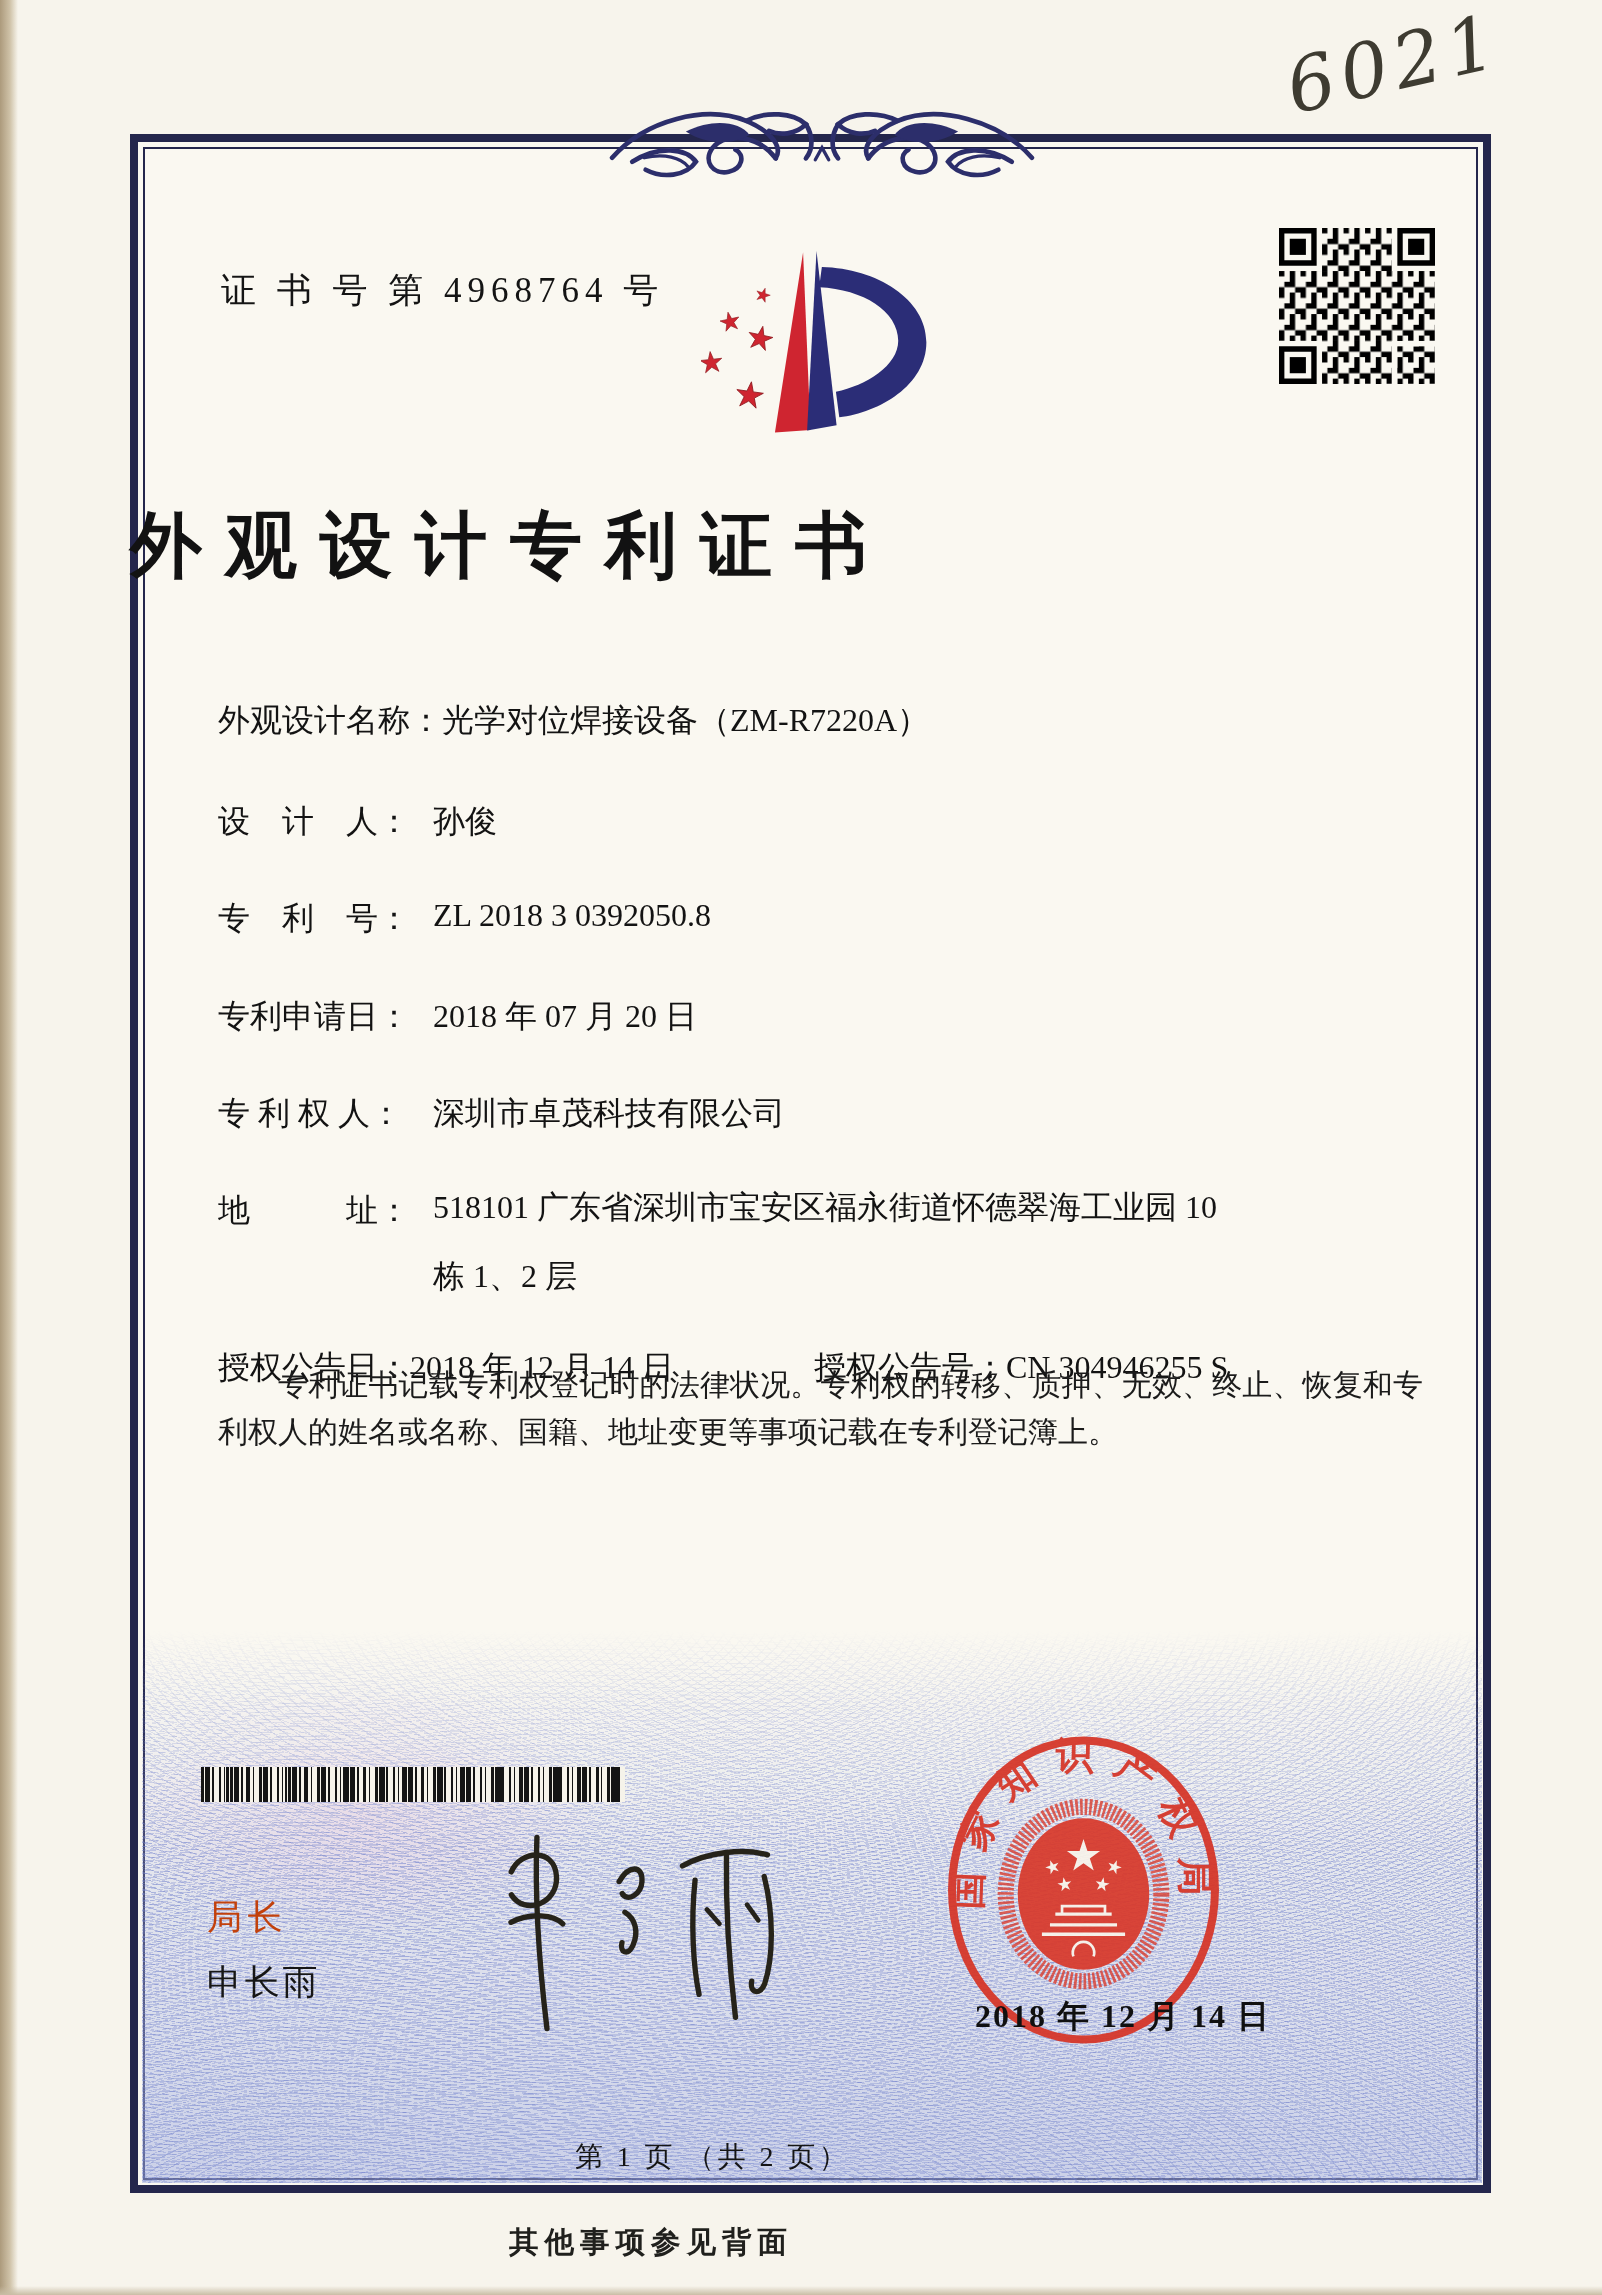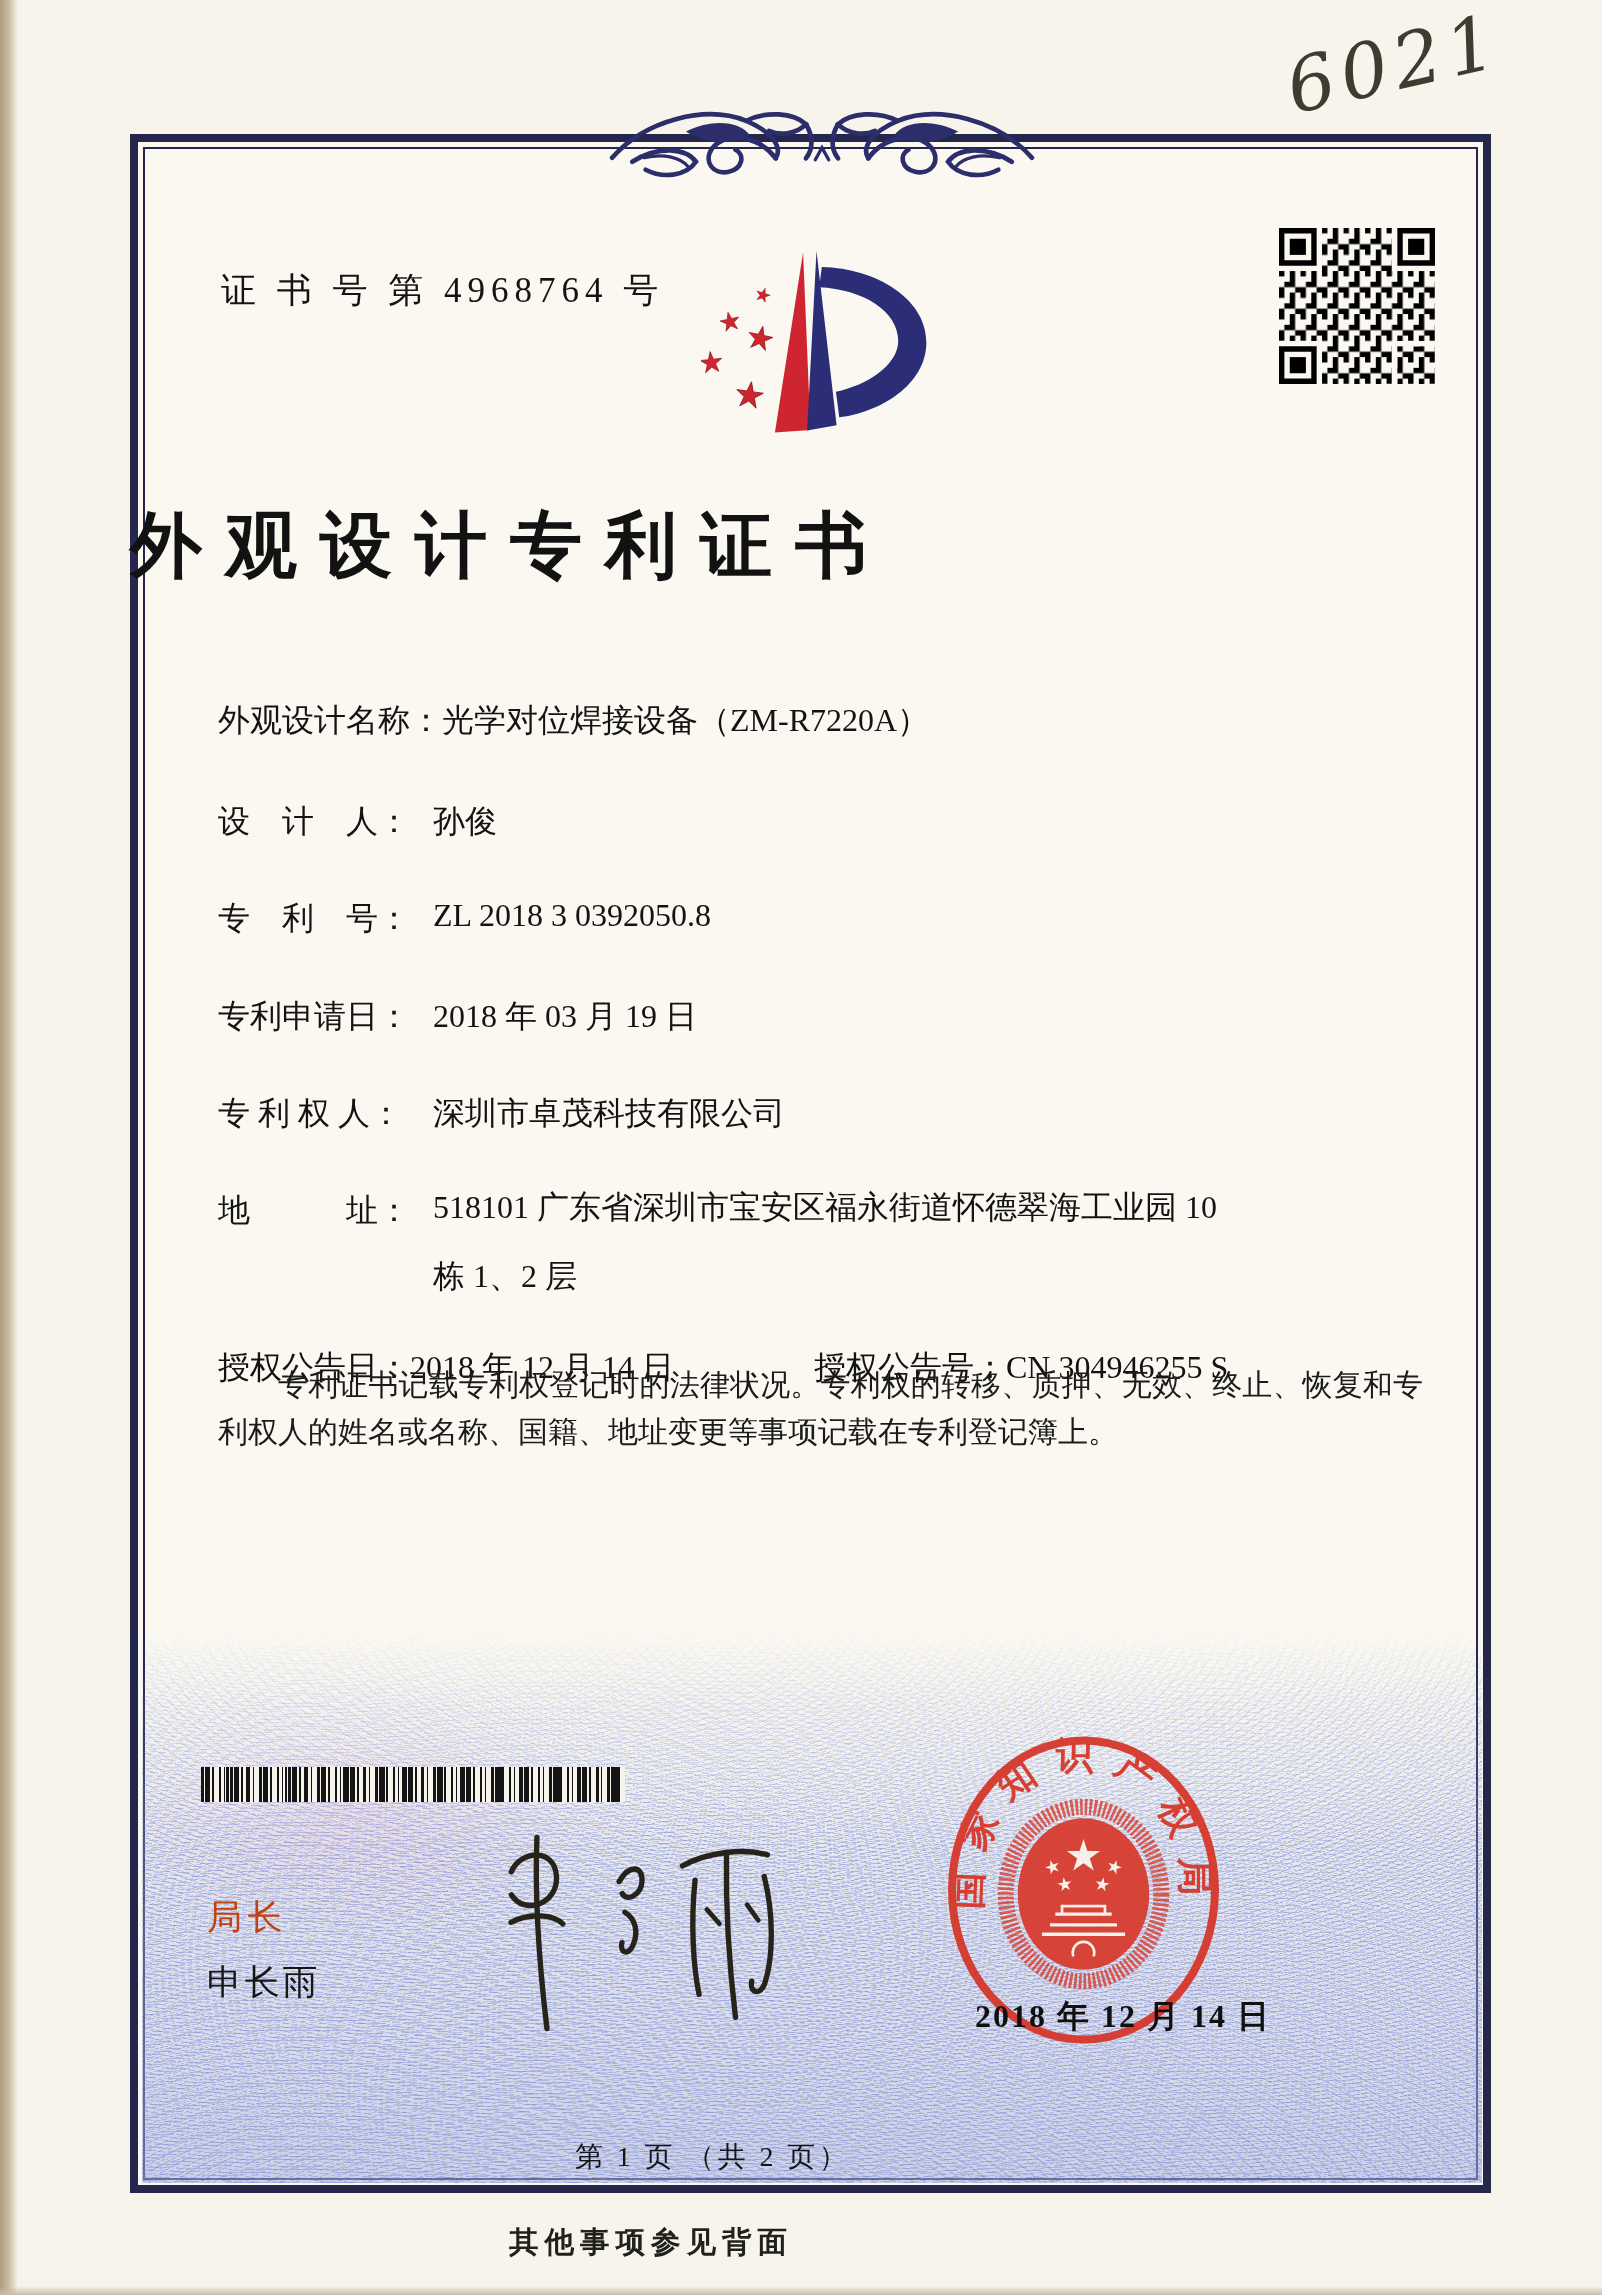--- a/index.html
+++ b/index.html
@@ -166,21 +166,21 @@
 <div class="abs field-row" style="top:699px">
   <span class="f-label">外观设计名称：</span><span class="f-value">光学对位焊接设备（ZM-R7220A）</span>
 </div>
 <div class="abs field-row" style="top:800px">
   <span class="f-label">设　计　人：</span><span class="f-value">孙俊</span>
 </div>
 <div class="abs field-row" style="top:897px">
   <span class="f-label">专　利　号：</span><span class="f-value">ZL 2018 3 0392050.8</span>
 </div>
 <div class="abs field-row" style="top:995px">
-  <span class="f-label">专利申请日：</span><span class="f-value">2018 年 03 月 19 日</span>
+  <span class="f-label">专利申请日：</span><span class="f-value">2018 年 07 月 20 日</span>
 </div>
 <div class="abs field-row" style="top:1092px">
   <span class="f-label">专 利 权 人：</span><span class="f-value">深圳市卓茂科技有限公司</span>
 </div>
 <div class="abs field-row addr-row" style="top:1173px">
   <span class="f-label">地　　　址：</span><span class="f-value addr-value">518101 广东省深圳市宝安区福永街道怀德翠海工业园 10
 栋 1、2 层</span>
 </div>
 <div class="abs field-row" style="top:1346px">
   <span>授权公告日：</span><span>2018 年 12 月 14 日</span>

